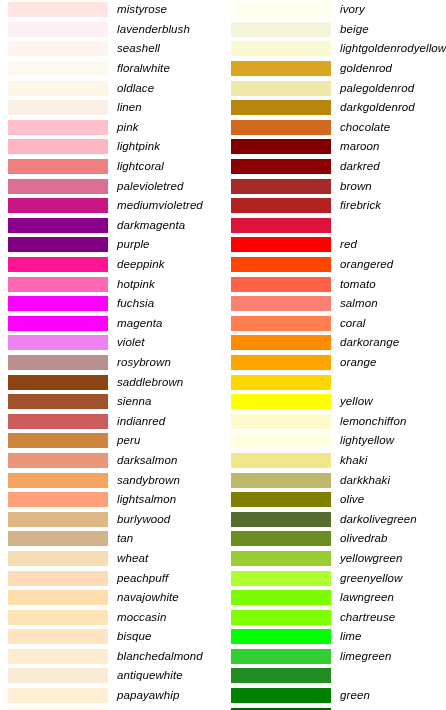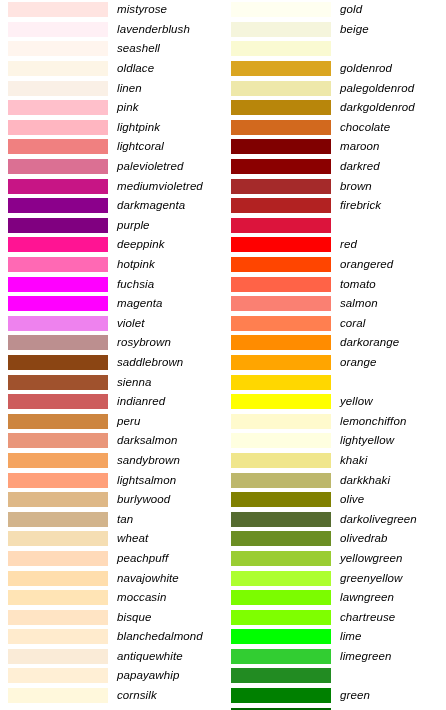--- a/index.html
+++ b/index.html
@@ -62,20 +62,24 @@
       </div>
       <div class="swatch-row">
         <div class="swatch-chip" style="background-color: rgb(255, 240, 245);"></div>
         <div class="swatch-label">lavenderblush</div>
       </div>
       <div class="swatch-row">
         <div class="swatch-chip" style="background-color: rgb(255, 245, 238);"></div>
         <div class="swatch-label">seashell</div>
       </div>
       <div class="swatch-row">
+        <div class="swatch-chip" style="background-color: rgb(255, 250, 240);"></div>
+        <div class="swatch-label">floralwhite</div>
+      </div>
+      <div class="swatch-row">
         <div class="swatch-chip" style="background-color: rgb(253, 245, 230);"></div>
         <div class="swatch-label">oldlace</div>
       </div>
       <div class="swatch-row">
         <div class="swatch-chip" style="background-color: rgb(250, 240, 230);"></div>
         <div class="swatch-label">linen</div>
       </div>
       <div class="swatch-row">
         <div class="swatch-chip" style="background-color: rgb(255, 192, 203);"></div>
         <div class="swatch-label">pink</div>
@@ -197,28 +201,29 @@
         <div class="swatch-label">papayawhip</div>
       </div>
       <div class="swatch-row">
         <div class="swatch-chip" style="background-color: rgb(255, 248, 220);"></div>
         <div class="swatch-label">cornsilk</div>
       </div>
     </div>
   <div class="swatch-column right">
       <div class="swatch-row">
         <div class="swatch-chip" style="background-color: rgb(255, 255, 240);"></div>
-        <div class="swatch-label">gold</div>
+        <div class="swatch-label">ivory</div>
       </div>
       <div class="swatch-row">
         <div class="swatch-chip" style="background-color: rgb(245, 245, 220);"></div>
         <div class="swatch-label">beige</div>
       </div>
       <div class="swatch-row">
         <div class="swatch-chip" style="background-color: rgb(250, 250, 210);"></div>
+        <div class="swatch-label">lightgoldenrodyellow</div>
       </div>
       <div class="swatch-row">
         <div class="swatch-chip" style="background-color: rgb(218, 165, 32);"></div>
         <div class="swatch-label">goldenrod</div>
       </div>
       <div class="swatch-row">
         <div class="swatch-chip" style="background-color: rgb(238, 232, 170);"></div>
         <div class="swatch-label">palegoldenrod</div>
       </div>
       <div class="swatch-row">

